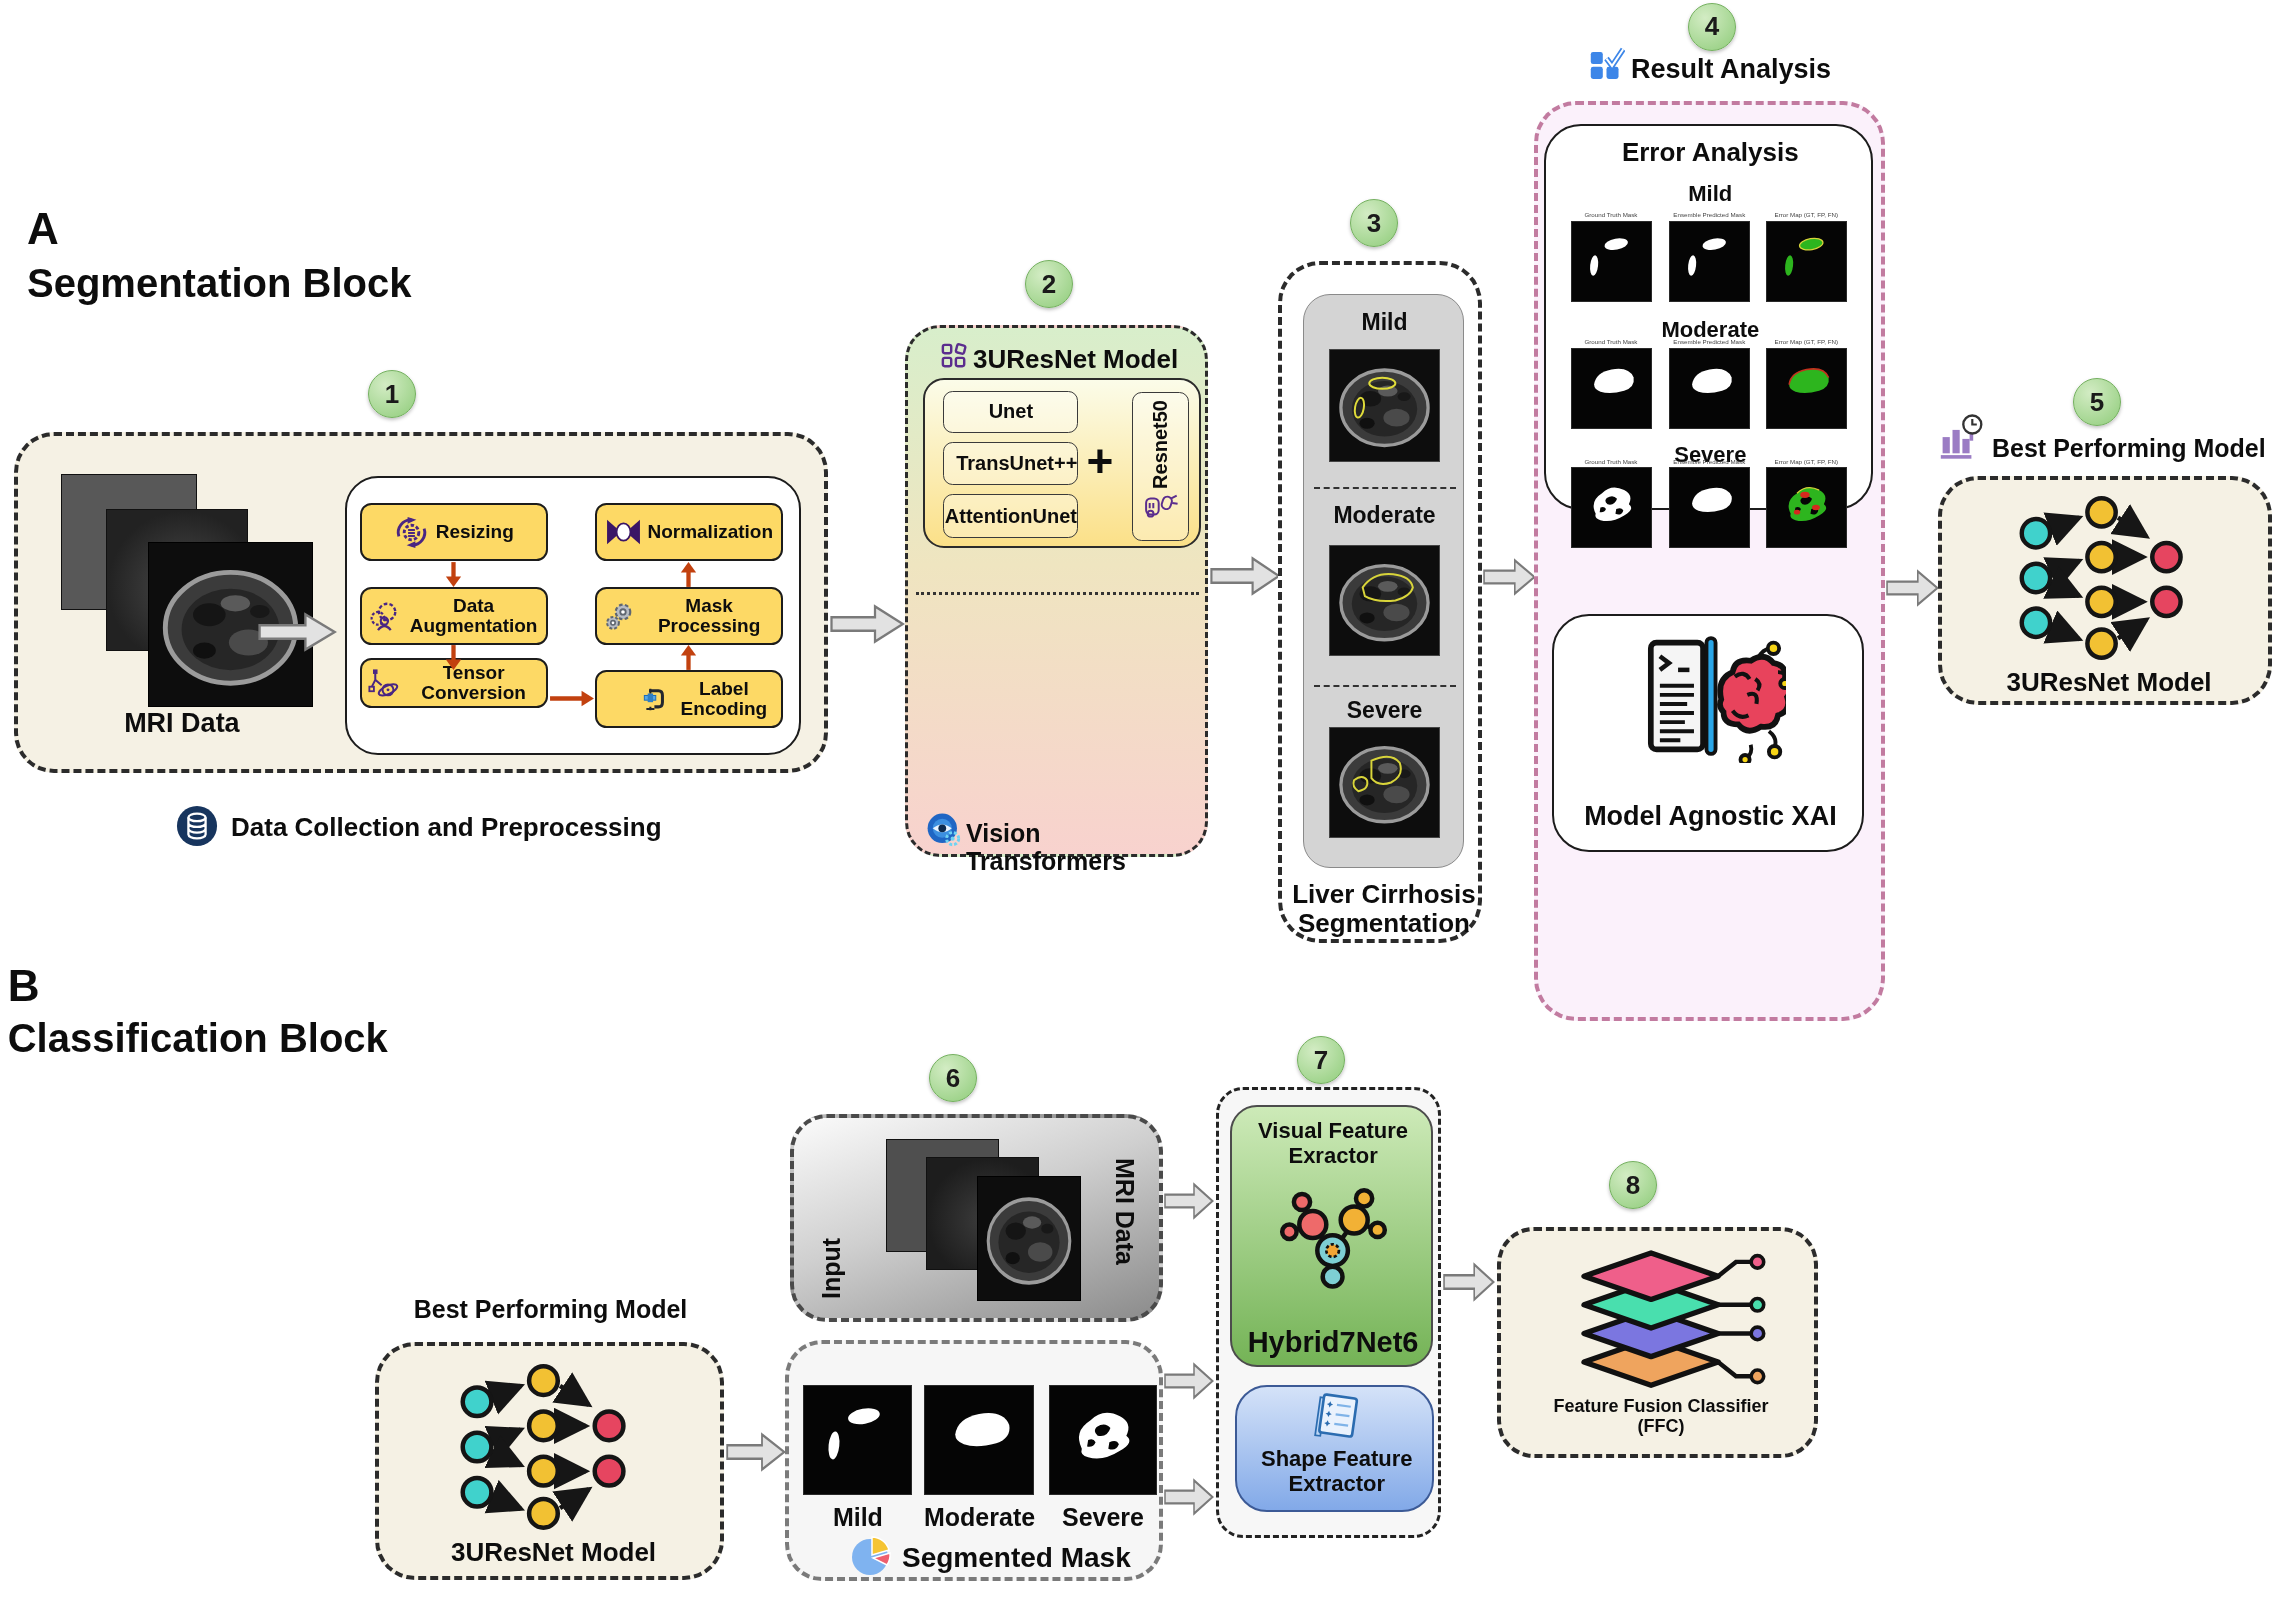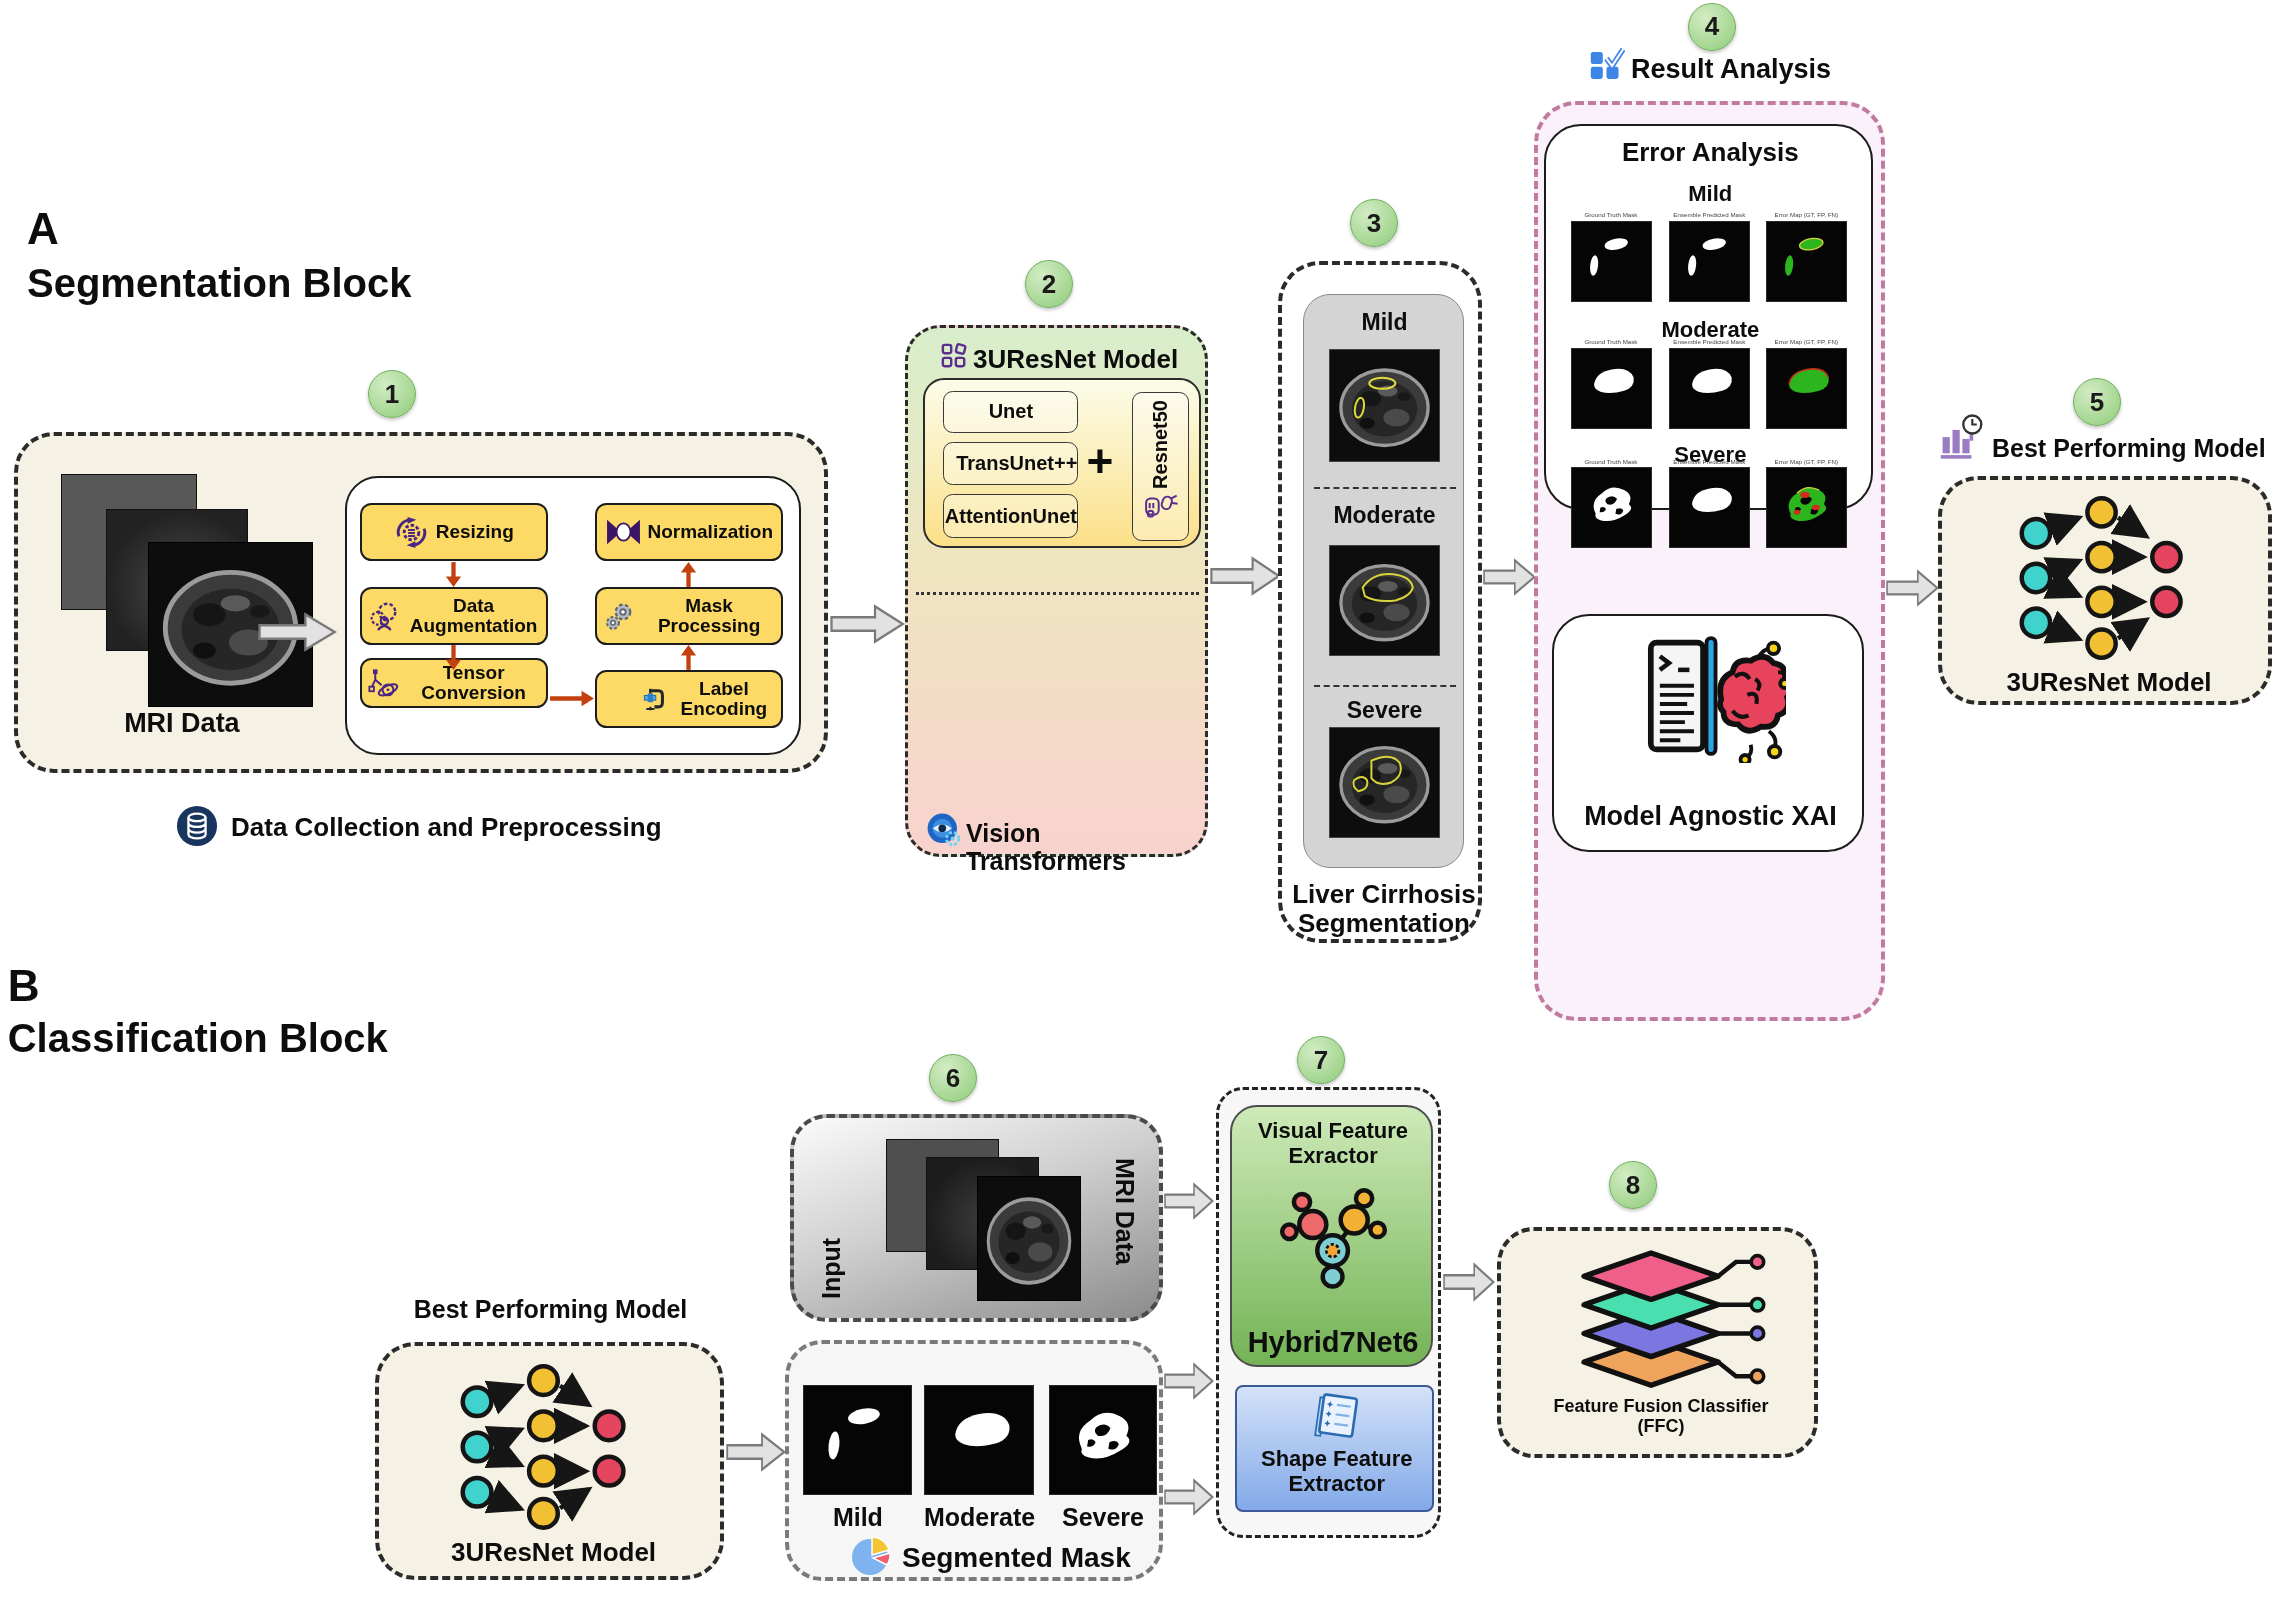--- a/index.html
+++ b/index.html
@@ -487,21 +487,21 @@
         <circle cx="16" cy="63" r="8" fill="#ee6a6a" stroke="#111" stroke-width="5"></circle>
         <circle cx="88" cy="50" r="15" fill="#f2b135" stroke="#111" stroke-width="5"></circle>
         <circle cx="99" cy="26" r="9" fill="#f2b135" stroke="#111" stroke-width="5"></circle>
         <circle cx="114" cy="61" r="8" fill="#f2b135" stroke="#111" stroke-width="5"></circle>
         <circle cx="64" cy="84" r="17" fill="#7ecfd4" stroke="#111" stroke-width="5"></circle>
         <circle cx="64" cy="84" r="7" fill="#f2a535" stroke="#111" stroke-width="3" stroke-dasharray="3.5 2.5"></circle>
         <circle cx="64" cy="113" r="11" fill="#7ecfd4" stroke="#111" stroke-width="5"></circle>
       </svg>
       <div class="lbl c" style="left:0;top:219px;width:203px;font-size:29px;">Hybrid7Net6</div>
     </div>
-    <div class="abs" style="left:16.3px;top:295px;width:199px;height:127px;border:2.9px solid #3c5a96;border-radius:8px;background:linear-gradient(180deg,#d4e2f8,#82a9e8);">
+    <div class="abs" style="left:16.3px;top:295px;width:199px;height:127px;border:2.9px solid #3c5a96;border-radius:32px;background:linear-gradient(180deg,#d4e2f8,#82a9e8);">
       <svg class="abs" style="left:73px;top:3.8px;" width="54" height="54" viewBox="0 0 60 62">
         <g transform="rotate(8 30 30)">
           <rect x="8" y="10" width="6" height="44" fill="#bcd6f5" stroke="#2b6cb0" stroke-width="2"></rect>
           <rect x="12" y="6" width="38" height="44" rx="3" fill="#eaf2fd" stroke="#2b6cb0" stroke-width="3"></rect>
           <g fill="#2b6cb0">
             <path d="M20 13 l1.2 2.4 2.4 1.2 -2.4 1.2 -1.2 2.4 -1.2 -2.4 -2.4 -1.2 2.4 -1.2 Z"></path>
             <path d="M20 24 l1.2 2.4 2.4 1.2 -2.4 1.2 -1.2 2.4 -1.2 -2.4 -2.4 -1.2 2.4 -1.2 Z"></path>
             <path d="M20 35 l1.2 2.4 2.4 1.2 -2.4 1.2 -1.2 2.4 -1.2 -2.4 -2.4 -1.2 2.4 -1.2 Z"></path>
           </g>
           <g stroke="#7fb3e8" stroke-width="2.6">

